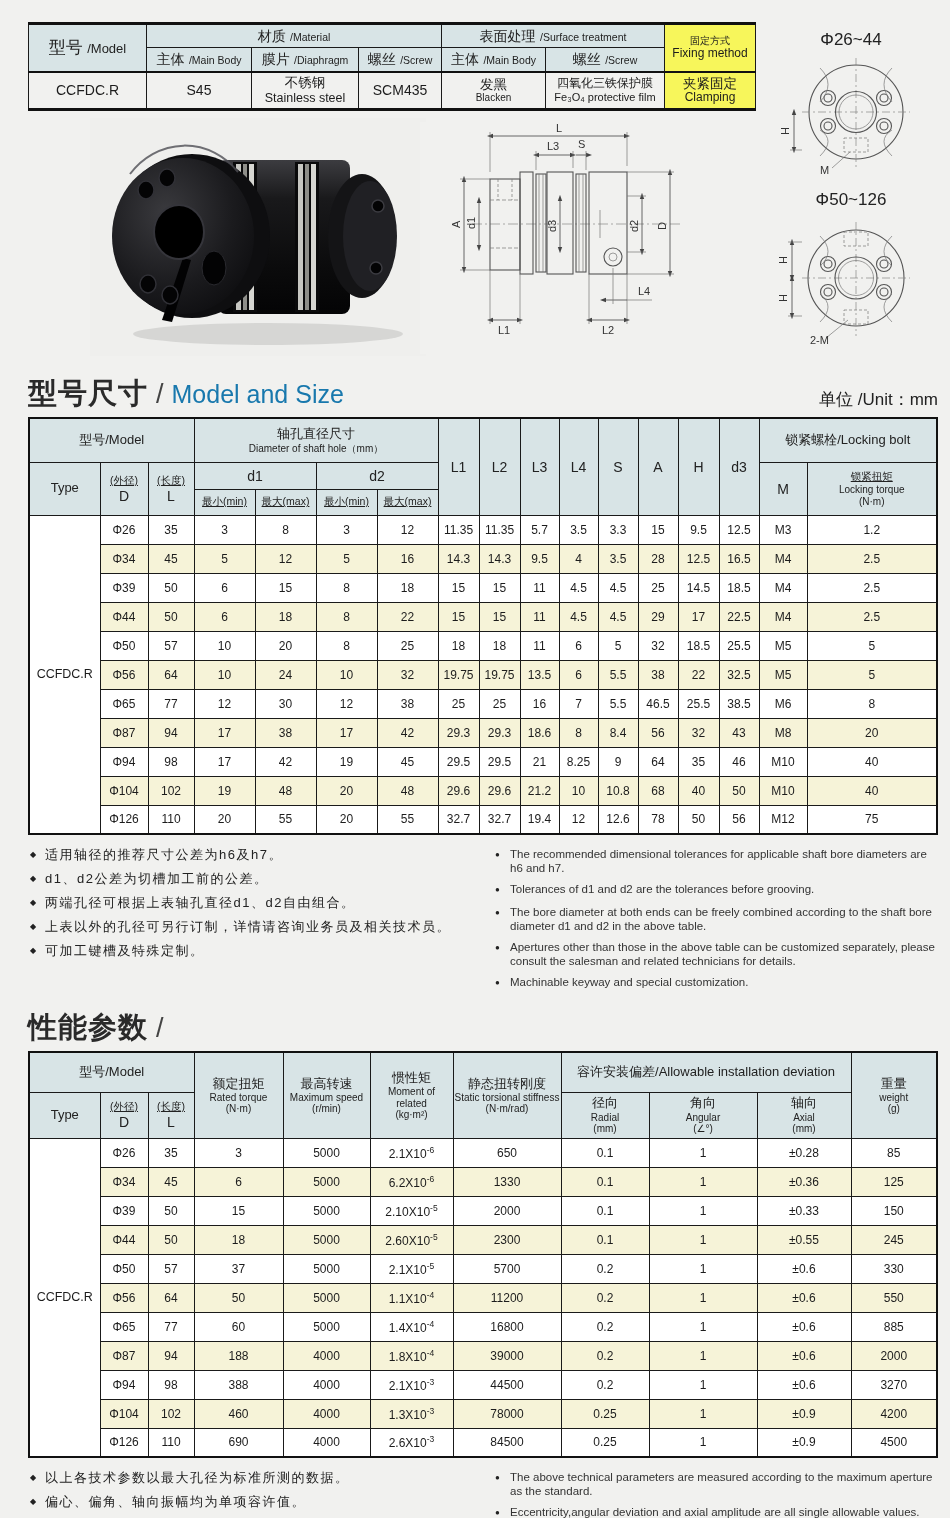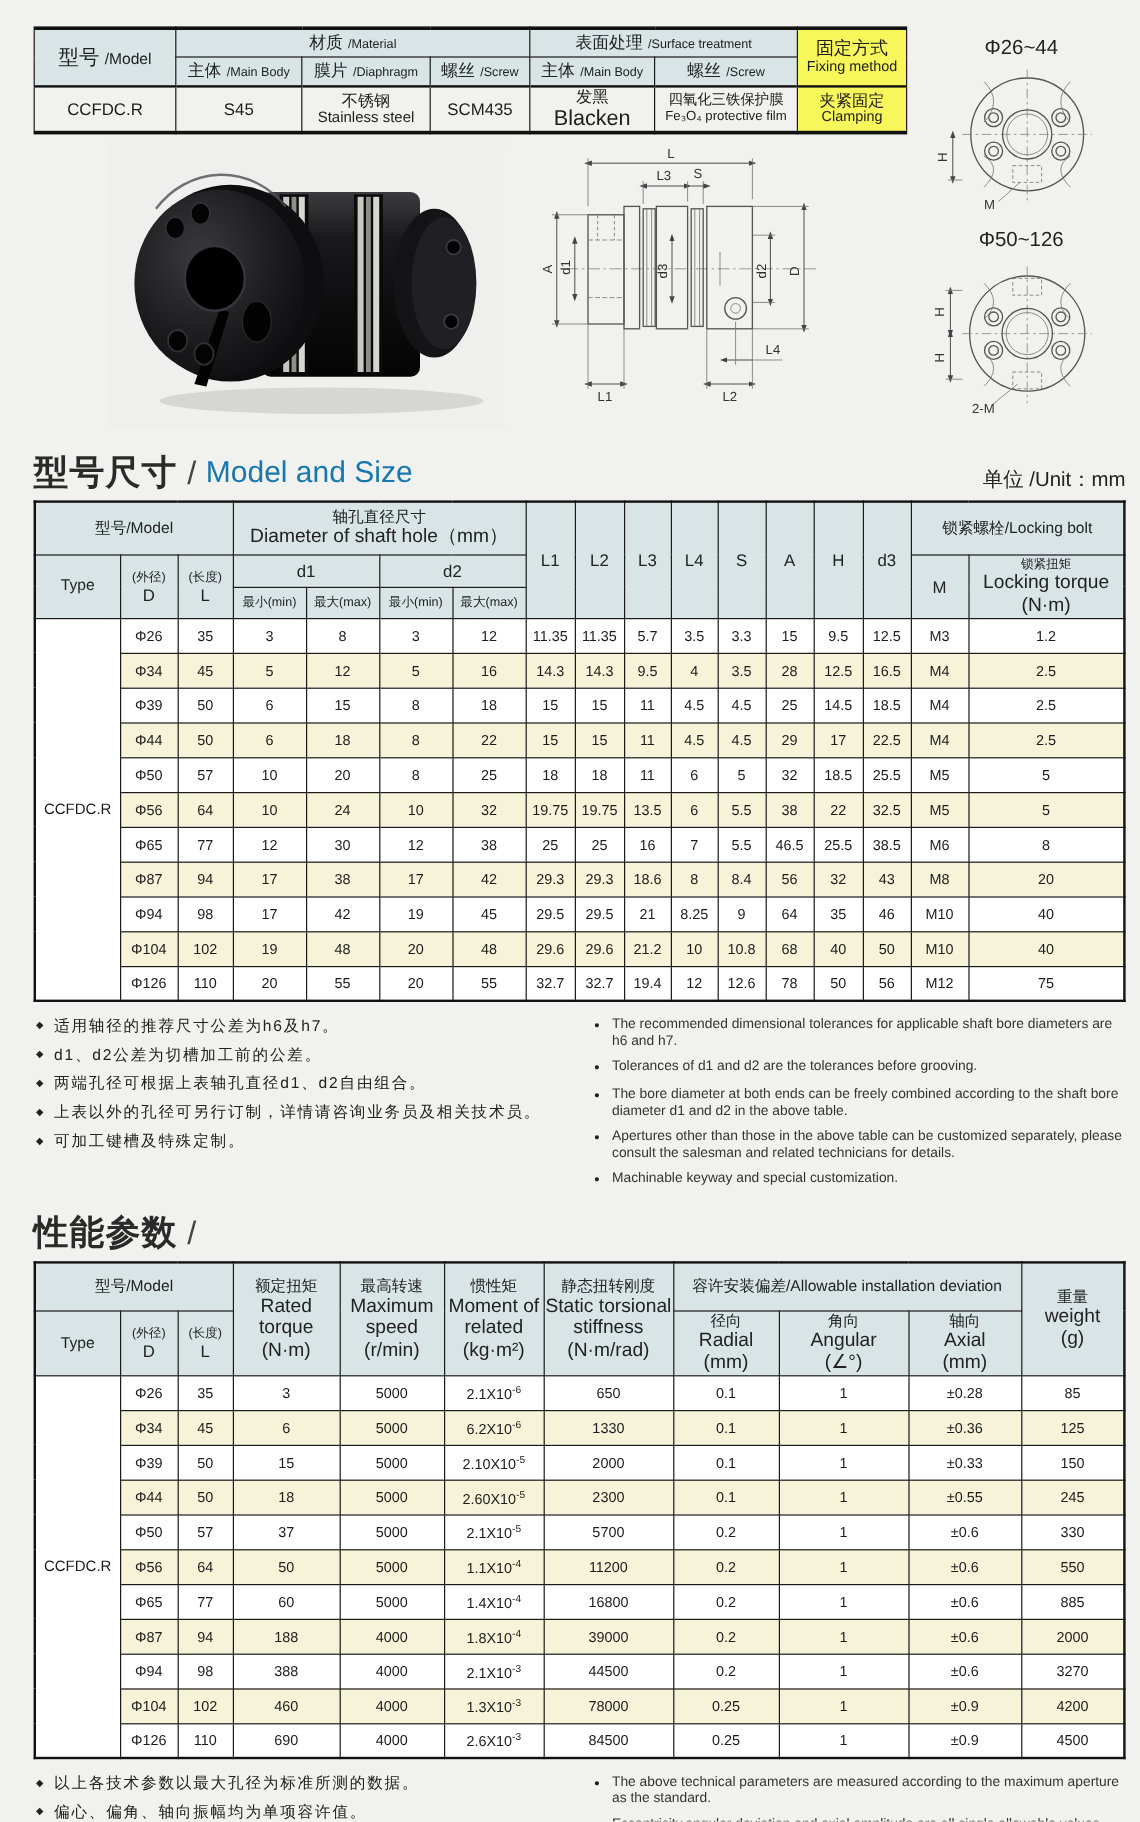--- a/index.html
+++ b/index.html
@@ -48,22 +48,22 @@
   .title-zh{font-size:29px;font-weight:bold;color:#2a2a2a;letter-spacing:1px;}
   .title-sep{font-size:27px;color:#444;}
   .title-en{font-size:25px;color:#1878ad;}
   .unit-label{font-size:17px;color:#222;padding-bottom:3px;margin-top:12px;}
 
   
   .data-table{width:910px;border:2.4px solid #111;margin-top:3px;}
   .data-table th,.data-table td{border:1.5px solid #1a1a1a;text-align:center;vertical-align:middle;padding:0 1px;}
   .data-table th{background:#d8e4e6;font-weight:normal;color:#222;}
   .th-zh{font-size:13px;line-height:1.25;}
-  .th-en{font-size:16px;line-height:1.15;}
-  .th-sm{font-size:10.5px;}
+  .th-en{font-size:10px;line-height:1.15;}
+  .th-sm{font-size:10.5px;text-decoration:underline;}
   .th-letter{font-size:14px;}
   .size-h1{height:44px;}
   .size-h2{height:27px;}
   .size-h3{height:26px;}
   .perf-h1{height:40px;}
   .perf-h2{height:46px;}
   .data-table tbody tr{height:29px;}
   .data-table tbody td{font-size:12px;background:#fff;}
   .data-table tbody tr.alt td{background:#f6f3d8;}
   .data-table tbody td.type-cell{background:#fff;font-size:12.5px;}
@@ -104,21 +104,21 @@
         </td>
         <td colspan="3" class="hdr">
           <span class="zh-md">材质</span>
           <span class="en-md">/Material</span>
         </td>
         <td colspan="2" class="hdr">
           <span class="zh-md">表面处理</span>
           <span class="en-md">/Surface treatment</span>
         </td>
         <td rowspan="2" class="yellow row-split">
-          <div class="cell-zh" style="font-size:15px">固定方式</div>
+          <div class="cell-zh" style="font-size:10px">固定方式</div>
           <div class="cell-en">Fixing method</div>
         </td>
       </tr>
       <tr class="spec-h2">
         <td class="hdr row-split">
           <span class="zh-md">主体</span>
           <span class="en-md">/Main Body</span>
         </td>
         <td class="hdr row-split">
           <span class="zh-md">膜片</span>
@@ -140,21 +140,21 @@
       <tr class="spec-data">
         <td class="val">CCFDC.R</td>
         <td class="val">S45</td>
         <td>
           <div class="cell-zh">不锈钢</div>
           <div class="cell-en" style="font-size:12.5px">Stainless steel</div>
         </td>
         <td class="val">SCM435</td>
         <td>
           <div class="cell-zh">发黑</div>
-          <div class="cell-en" style="font-size:18px">Blacken</div>
+          <div class="cell-en" style="font-size:10px">Blacken</div>
         </td>
         <td>
           <div class="cell-zh" style="font-size:12px">四氧化三铁保护膜</div>
           <div class="cell-en" style="font-size:11px">Fe₃O₄ protective film</div>
         </td>
         <td class="yellow">
           <div class="cell-zh">夹紧固定</div>
           <div class="cell-en" style="font-size:12px">Clamping</div>
         </td>
       </tr>

